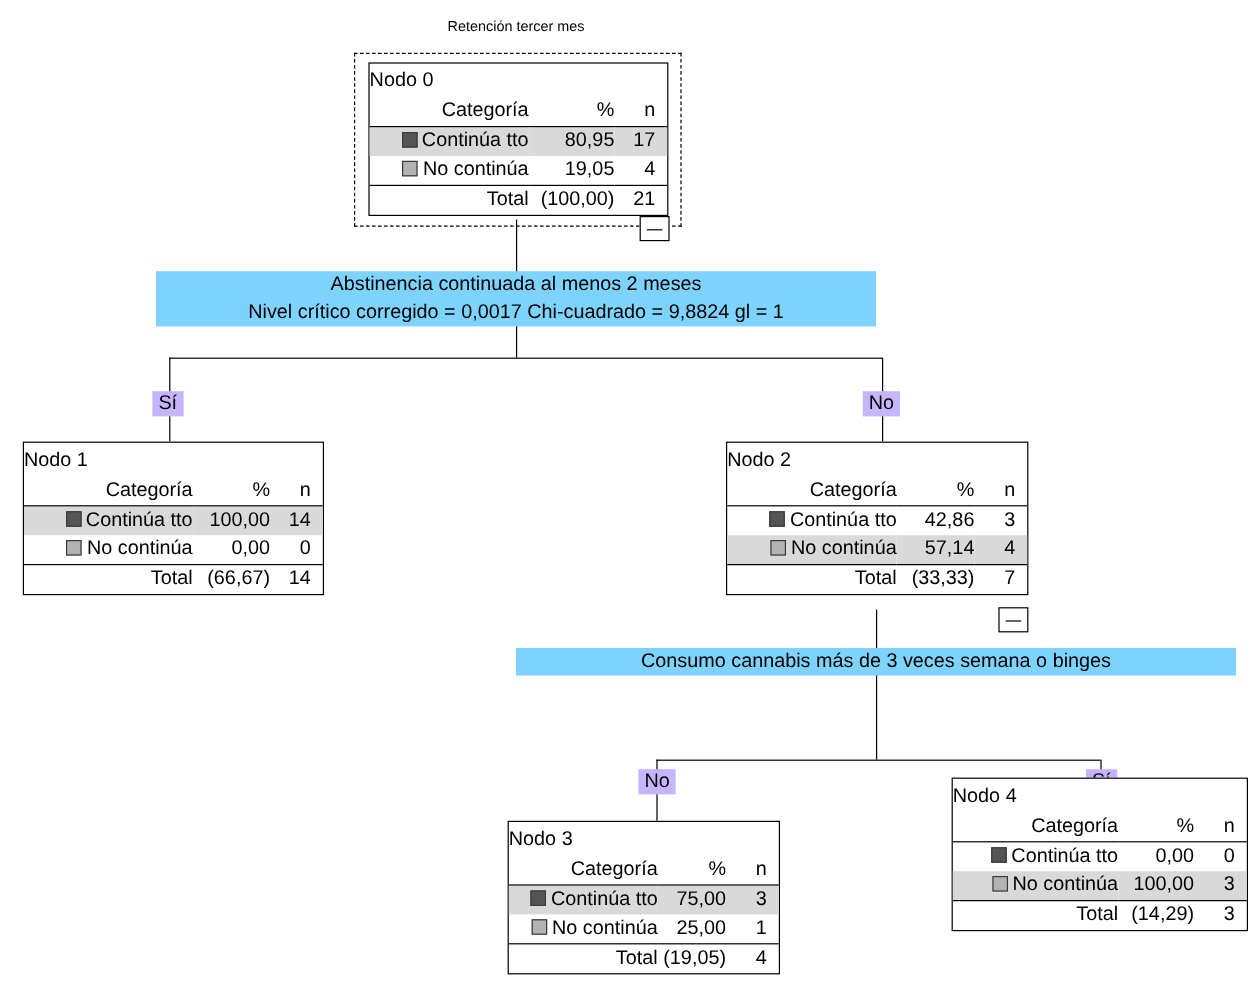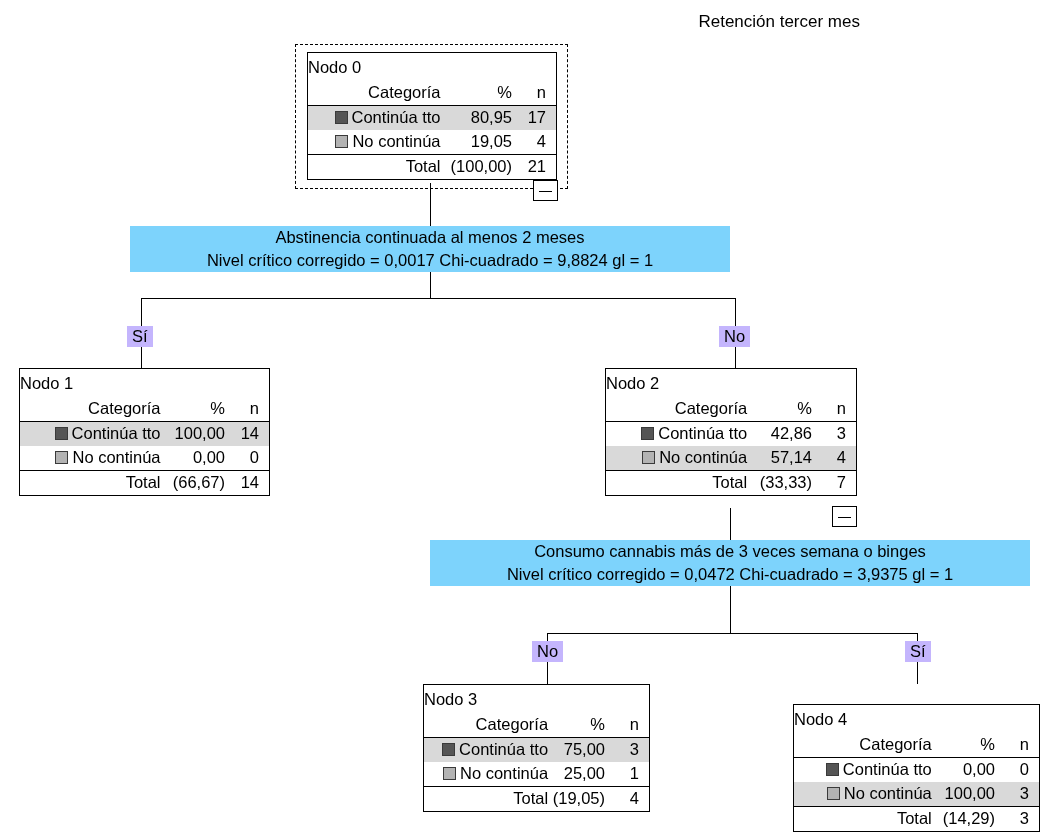--- a/index.html
+++ b/index.html
@@ -18,22 +18,22 @@
     height: 837px;
     background: #ffffff;
     overflow: hidden;
   }
 
   
   .chart-title {
     position: absolute;
     left: 0;
     width: 860px;
-    text-align: right;
-    font-size: 17px;
+    text-align: center;
+    font-size: 12px;
     line-height: 20px;
     top: 12px;
     white-space: nowrap;
   }
 
   
   .node {
     position: absolute;
     background: #ffffff;
     border: 1.5px solid #000000;
@@ -255,21 +255,20 @@
         <td class="col-pct">(33,33)</td>
         <td class="col-n">7</td>
       </tr>
     </tbody>
       </table>
   </div>
   <div class="collapse-btn" style="left:832px; top:506px;"></div>
 
   <div class="split-text" style="left:430px; top:540px; width:600px;">
     <span class="ln">Consumo cannabis más de 3 veces semana o binges</span>
-    <span class="ln">Nivel crítico corregido = 0,0472   Chi-cuadrado = 3,9375   gl = 1</span>
   </div>
 
   <div class="edge-label" style="left:532px; top:641px;">No</div>
   <div class="edge-label" style="left:905px; top:641px;">Sí</div>
 
   <div class="node" style="left:423px; top:684px; width:227px;">
     <div class="node-title">Nodo 3</div>
     <table class="node-table">
       <tbody>
           <tr class="hdr">
@@ -289,21 +288,21 @@
       </tr>
       <tr class="totline">
         <td class="col-cat total-label">Total</td>
         <td class="col-pct">(19,05)</td>
         <td class="col-n">4</td>
       </tr>
     </tbody>
       </table>
   </div>
 
-  <div class="node" style="left:793px; top:704px; width:247px;">
+  <div class="node" style="left:793px; top:648px; width:247px;">
     <div class="node-title">Nodo 4</div>
     <table class="node-table">
       <tbody>
           <tr class="hdr">
         <td class="col-cat">Categoría</td>
         <td class="col-pct">%</td>
         <td class="col-n">n</td>
       </tr>
       <tr class="rowline">
         <td class="col-cat"><span class="swatch sw-dark"></span><span>Continúa tto</span></td>

